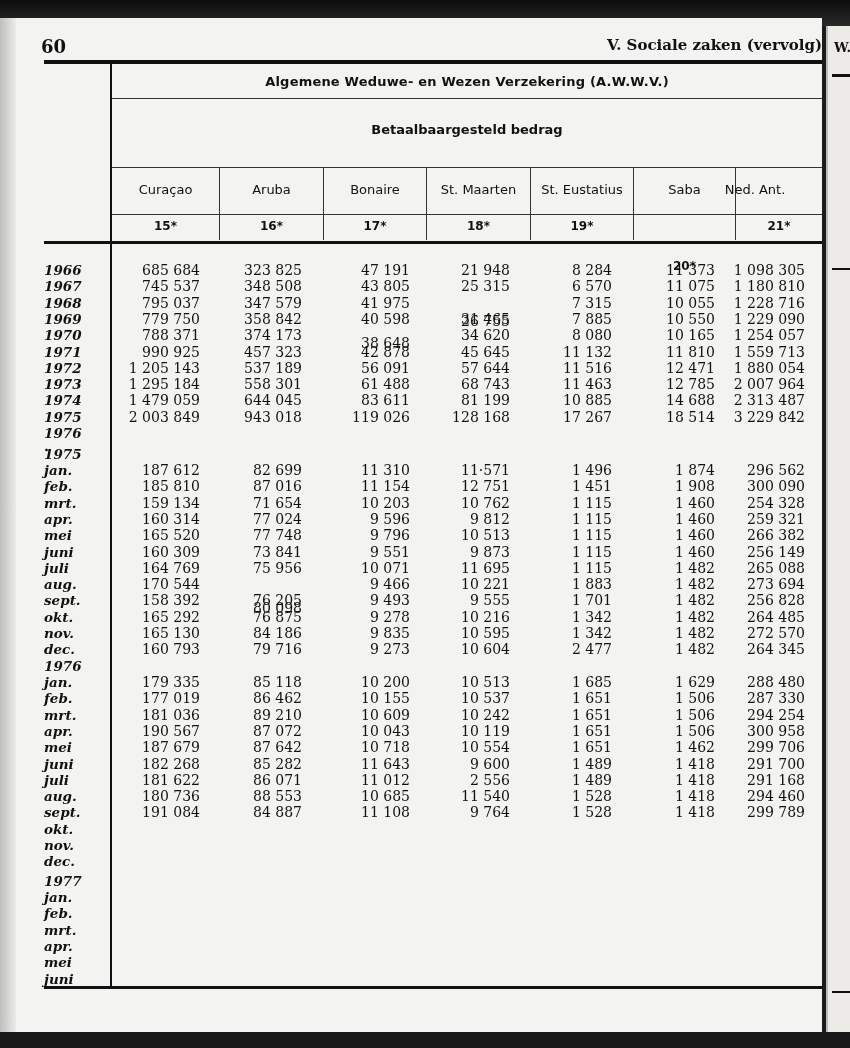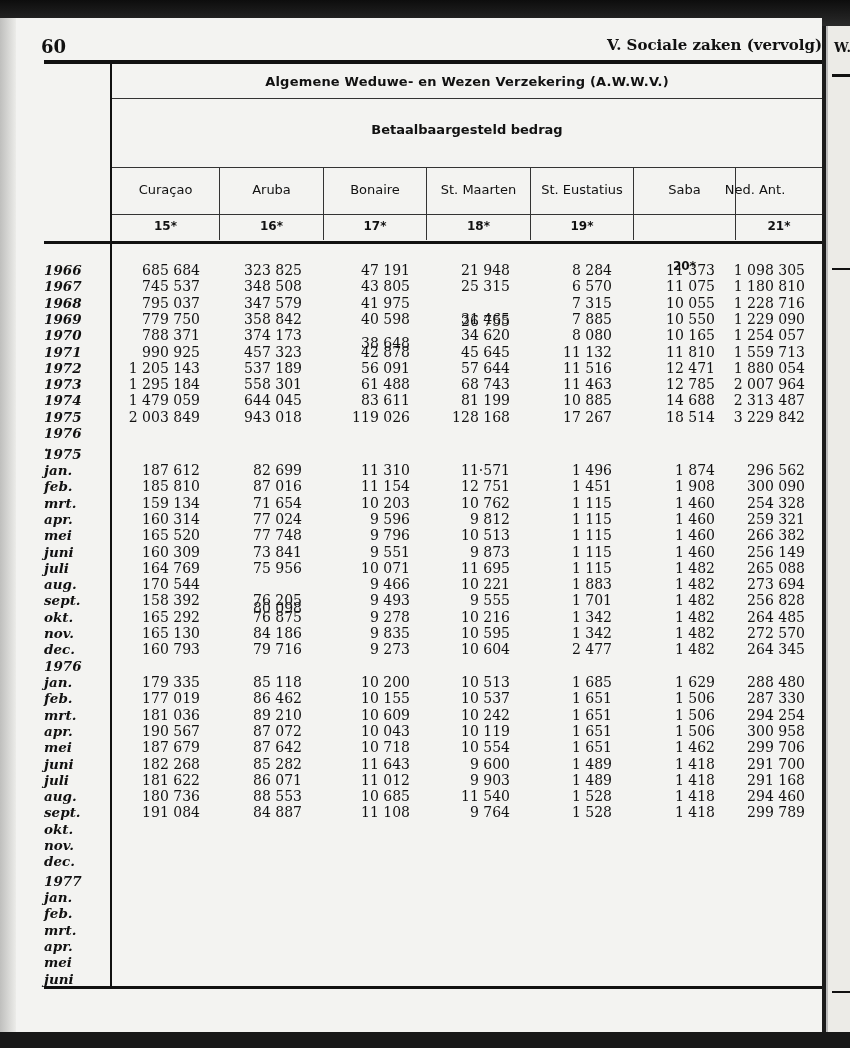--- a/index.html
+++ b/index.html
@@ -309,21 +309,21 @@
     <div class="num" style="top:755.5px;right:650px;">182 268</div>
     <div class="num" style="top:755.5px;right:548px;">85 282</div>
     <div class="num" style="top:755.5px;right:440px;">11 643</div>
     <div class="num" style="top:755.5px;right:340px;">9 600</div>
     <div class="num" style="top:755.5px;right:238px;">1 489</div>
     <div class="num" style="top:755.5px;right:135px;">1 418</div>
     <div class="num" style="top:755.5px;right:45px;">291 700</div>
     <div class="num" style="top:771.8px;right:650px;">181 622</div>
     <div class="num" style="top:771.8px;right:548px;">86 071</div>
     <div class="num" style="top:771.8px;right:440px;">11 012</div>
-    <div class="num" style="top:771.8px;right:340px;">9 903</div>
+    <div class="num" style="top:771.8px;right:340px;">2 556</div>
     <div class="num" style="top:771.8px;right:238px;">1 489</div>
     <div class="num" style="top:771.8px;right:135px;">1 418</div>
     <div class="num" style="top:771.8px;right:45px;">291 168</div>
     <div class="num" style="top:788.1px;right:650px;">180 736</div>
     <div class="num" style="top:788.1px;right:548px;">88 553</div>
     <div class="num" style="top:788.1px;right:440px;">10 685</div>
     <div class="num" style="top:788.1px;right:340px;">11 540</div>
     <div class="num" style="top:788.1px;right:238px;">1 528</div>
     <div class="num" style="top:788.1px;right:135px;">1 418</div>
     <div class="num" style="top:788.1px;right:45px;">294 460</div>

